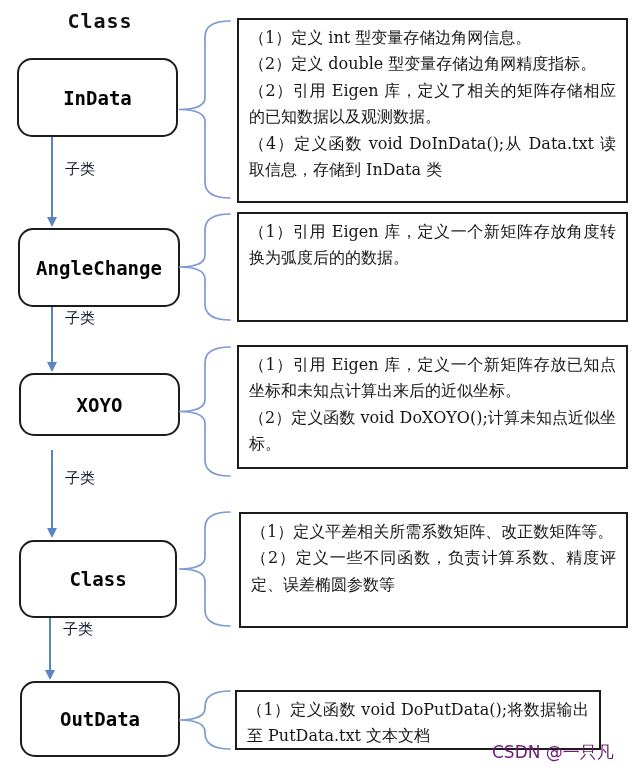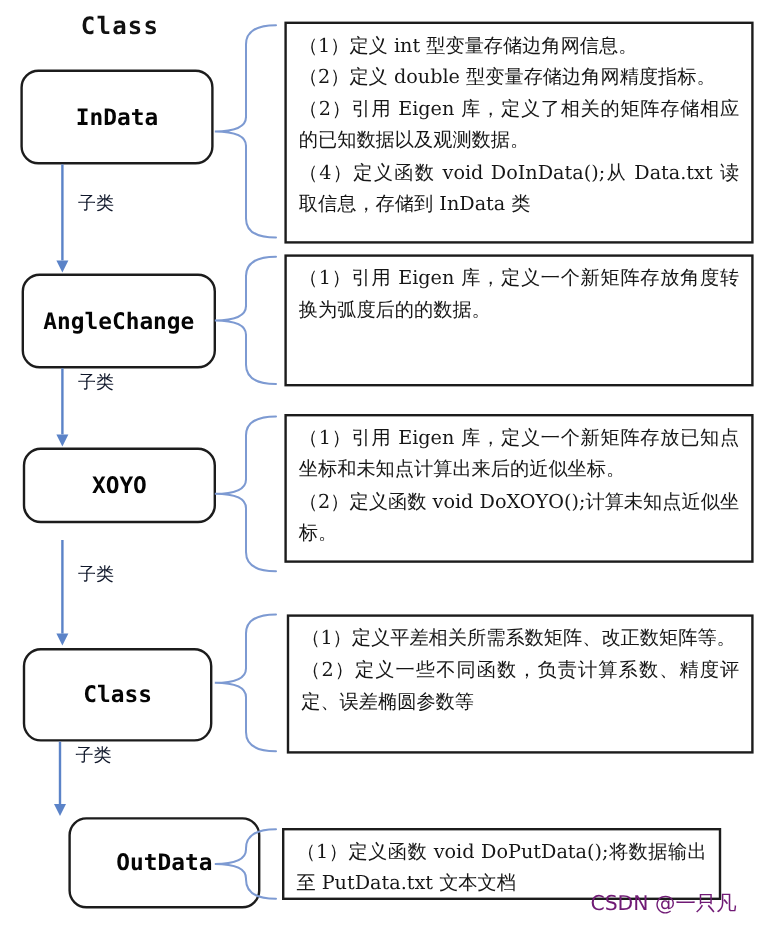--- a/index.html
+++ b/index.html
@@ -15,21 +15,21 @@
   .classbox{
     position:absolute;box-sizing:border-box;background:#fff;
     border:2.4px solid #1c1c1c;border-radius:15px;
     display:flex;align-items:center;justify-content:center;
     font:bold 19px "DejaVu Sans Mono","Liberation Mono",monospace;color:#050505;
   }
   #node-indata      {left:17px;top:58px; width:161px;height:79px;}
   #node-anglechange {left:18px;top:228px;width:162px;height:79px;align-items:center;}
   #node-xoyo        {left:19px;top:373px;width:161px;height:63px;}
   #node-ajust       {left:19px;top:540px;width:158px;height:78px;}
-  #node-outdata     {left:20px;top:681px;width:160px;height:76px;margin-left:37px;}
+  #node-outdata     {left:20px;top:681px;width:160px;height:76px;}
   .arrow{
     position:absolute;width:2px;background:#5b83c8;
   }
   .arrow::after{
     content:"";position:absolute;bottom:-10px;left:-4.5px;
     border-left:5.5px solid transparent;border-right:5.5px solid transparent;
     border-top:10px solid #5b83c8;
   }
   #arrow-1{left:51px;top:137px;height:80px;}
   #arrow-2{left:51px;top:307px;height:55px;}

